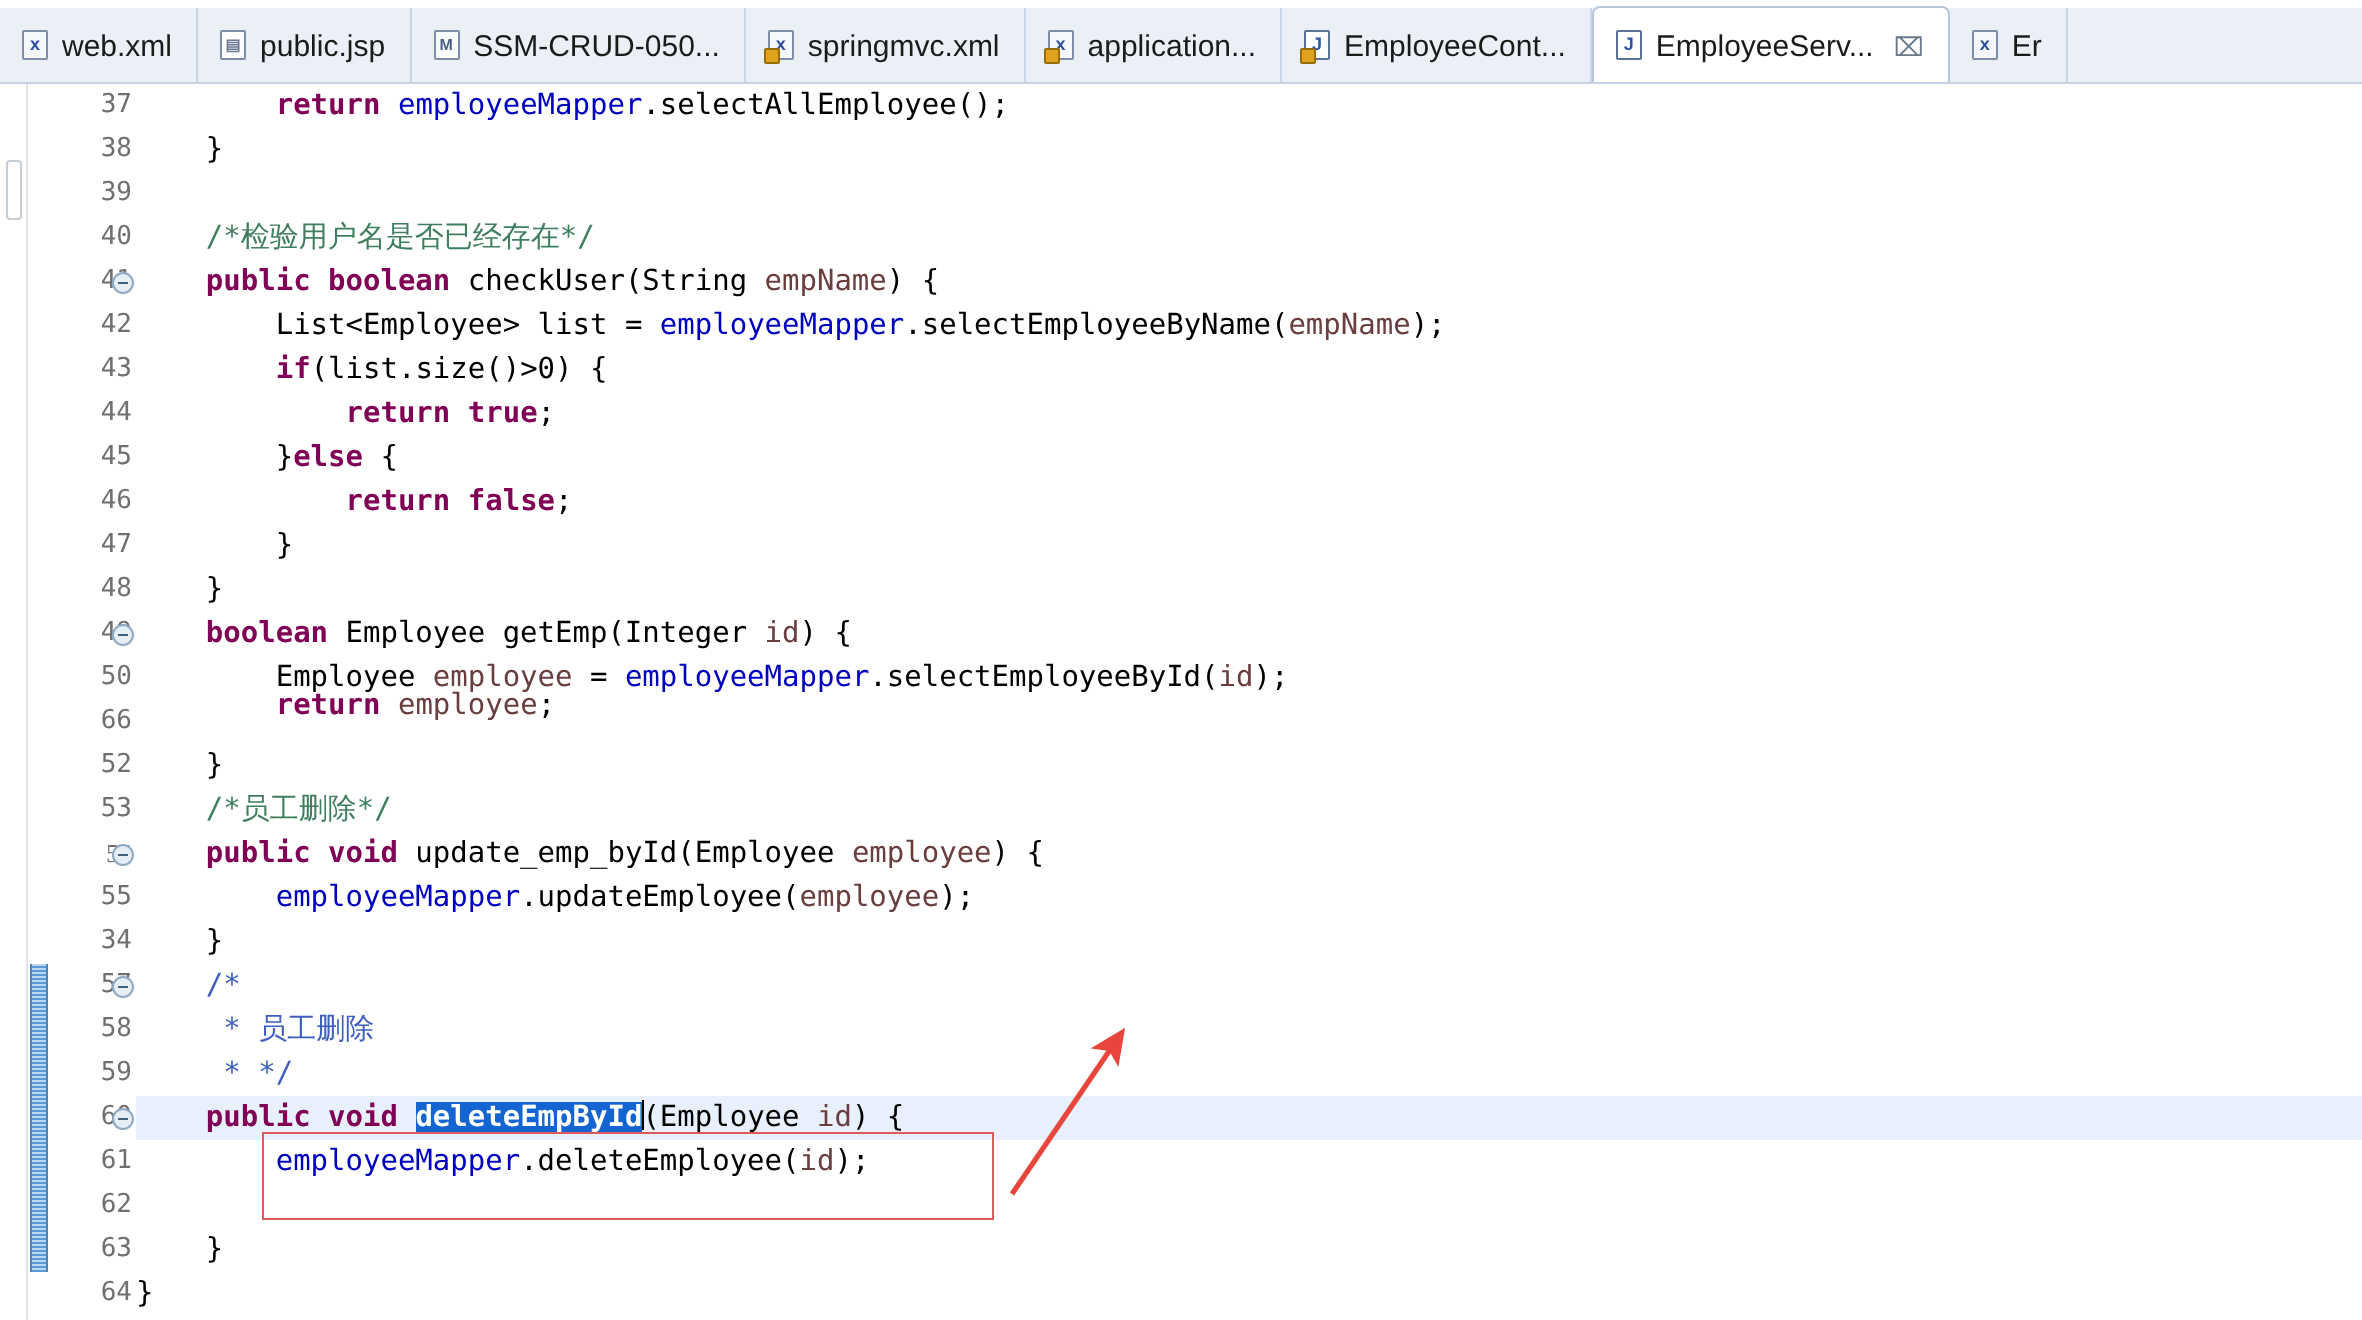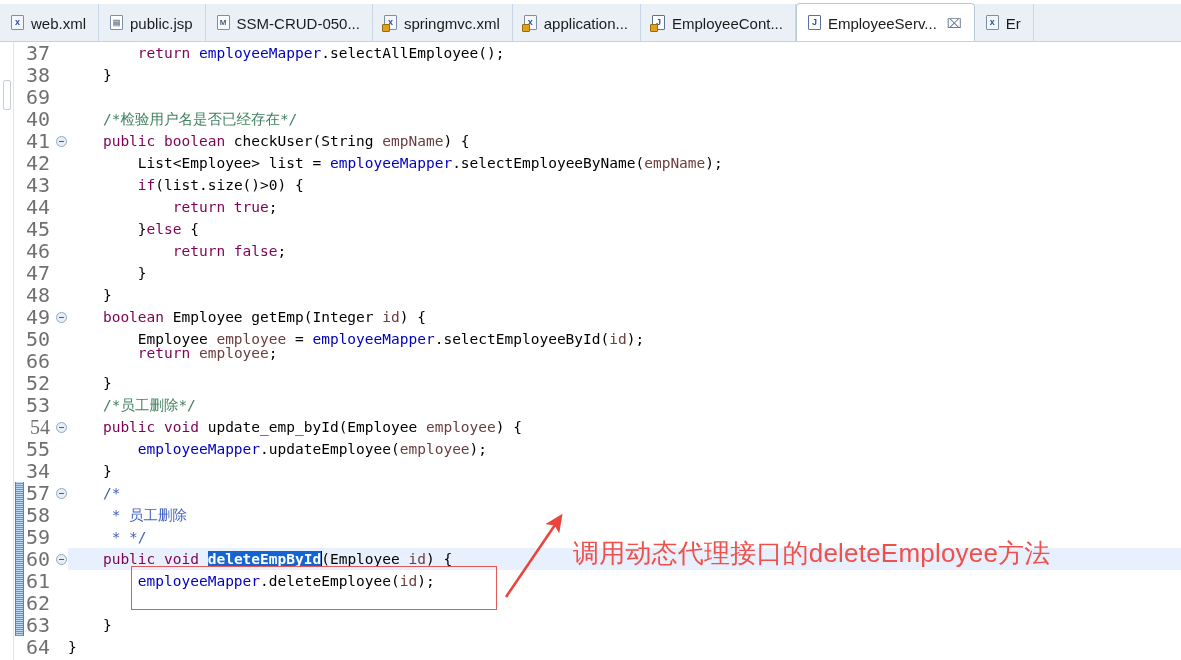--- a/index.html
+++ b/index.html
@@ -146,26 +146,26 @@
   .row {
     position: absolute;
     left: 0;
     width: 1181px;
     height: 22px;
   }
   .row.current { background: #e8f0fd; }
 
   .lineno {
     position: absolute;
-    left: 12px;
+    left: 28px;
     width: 40px;
     height: 22px;
     text-align: right;
     font-family: "DejaVu Sans Mono", monospace;
-    font-size: 20px;
+    font-size: 13px;
     color: #707070;
     line-height: 22px;
     padding-right: 2px;
   }
   .fold {
     position: absolute;
     left: 56px;
     top: 6px;
     width: 11px; height: 11px;
     border: 1px solid #8fa9c4;
@@ -184,21 +184,21 @@
     left: 68px;
     height: 22px;
     line-height: 22px;
     font-family: "DejaVu Sans Mono", monospace;
     font-size: 14.5px;
     color: #1a1a1a;
     white-space: pre;
   }
 
   
-  .kw  { color: #7f0055; font-weight: normal; text-align: center; }
+  .kw  { color: #7f0055; font-weight: bold; text-align: center; }
   .fld { color: #0000c0; }
   .par { color: #6a3e3e; }
   .cmt { color: #3f7f5f; }
   .jdoc{ color: #3f5fbf; }
   .pln { color: #000000; }
   .sel {
     background: #1464d2;
     color: #ffffff;
     font-weight: bold;
   }
@@ -313,21 +313,21 @@
       </div>
 
     <div id="rows-host">
         <div class="row" style="top: 0px;"></div>
         <div class="lineno" style="top: 0px;">37</div>
         <div class="codetext" style="top: 0px;"><span class="pln">        </span><span class="kw">return</span><span class="pln"> </span><span class="fld">employeeMapper</span><span class="pln">.selectAllEmployee();</span></div>
         <div class="row" style="top: 22px;"></div>
         <div class="lineno" style="top: 22px;">38</div>
         <div class="codetext" style="top: 22px;"><span class="pln">    }</span></div>
         <div class="row" style="top: 44px;"></div>
-        <div class="lineno" style="top: 44px;">69</div>
+        <div class="lineno" style="top: 44px;">39</div>
         <div class="codetext" style="top: 44px;"><span class="pln"></span></div>
         <div class="row" style="top: 66px;"></div>
         <div class="lineno" style="top: 66px;">40</div>
         <div class="codetext" style="top: 66px;"><span class="cmt">    /*检验用户名是否已经存在*/</span></div>
         <div class="row" style="top: 88px;"></div>
         <div class="lineno" style="top: 88px;">41</div>
         <div class="fold" style="top: 94px;"></div>
         <div class="codetext" style="top: 88px;"><span class="pln">    </span><span class="kw">public boolean</span><span class="pln"> checkUser(String </span><span class="par">empName</span><span class="pln">) {</span></div>
         <div class="row" style="top: 110px;"></div>
         <div class="lineno" style="top: 110px;">42</div>
@@ -408,15 +408,14 @@
 
     <svg id="arrow" class="arrow-svg" width="1181" height="618" style="left:0;top:0">
       <defs>
         <marker id="ah" markerWidth="7" markerHeight="7" refX="3.2" refY="3.2" orient="auto" markerUnits="strokeWidth">
           <path d="M0,0 L7,3.2 L0,6.4 L1.6,3.2 z" fill="#e8453c"></path>
         </marker>
       </defs>
       <line id="arrow-line" stroke="#e8453c" stroke-width="2.6" marker-end="url(#ah)" x1="506" y1="555" x2="557" y2="480"></line>
     </svg>
 
-    <div class="annot-text" id="callout" style="left: 573px; top: 494px; color: rgb(240, 80, 74);">调用动态代理接口的deleteEmployee方法</div>
   </div>
 </div>
 
 </body></html>

